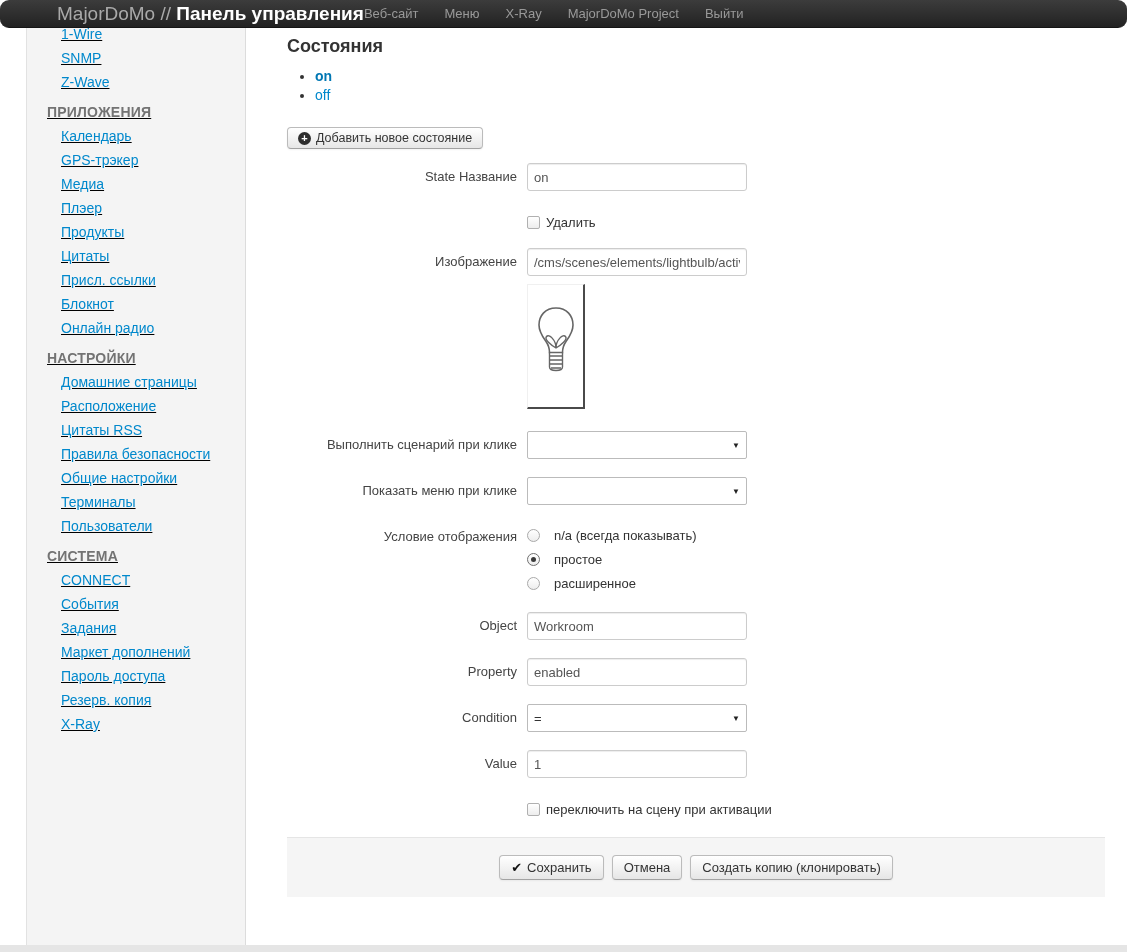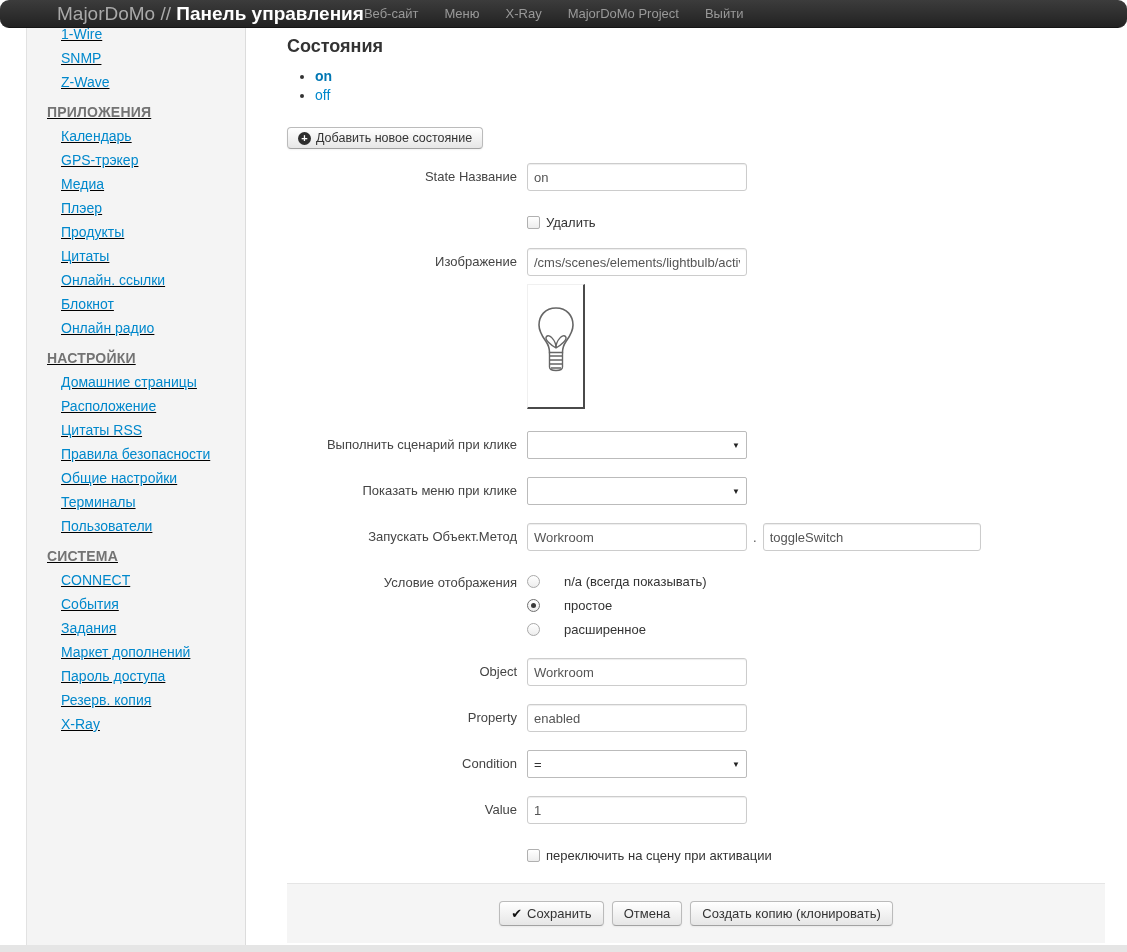--- a/index.html
+++ b/index.html
@@ -82,21 +82,21 @@
   }
   .fake-select .caret { font-size:8px; color:#222; }
 
   .checkbox-row { display:flex; align-items:center; gap:6px; padding-top:6px; }
   .cb {
     width:13px; height:13px; border:1px solid #b0b0b0; border-radius:2px;
     background:linear-gradient(#fff,#ededed); cursor:pointer; flex:0 0 13px;
   }
   .cb-label { font-size:13px; color:#333; }
 
-  .radio-row { display:flex; align-items:center; gap:24px; margin-bottom:9px; }
+  .radio-row { display:flex; align-items:center; gap:14px; margin-bottom:9px; }
   .radio {
     width:13px; height:13px; border:1px solid #a9a9a9; border-radius:50%;
     background:linear-gradient(#fff,#ededed); cursor:pointer; flex:0 0 13px;
     display:flex; align-items:center; justify-content:center;
   }
   .radio.checked { border-color:#707070; }
   .radio.checked::after { content:""; width:5px; height:5px; border-radius:50%; background:#3a3a3a; }
   .radio-label { font-size:13px; color:#333; }
 
   .method-sep { display:inline-block; margin:0 6px; color:#555; font-size:13px; vertical-align:middle; }
@@ -139,21 +139,21 @@
     <a class="side-link">SNMP</a>
     <a class="side-link">Z-Wave</a>
 
     <span class="side-header">ПРИЛОЖЕНИЯ</span>
     <a class="side-link">Календарь</a>
     <a class="side-link">GPS-трэкер</a>
     <a class="side-link">Медиа</a>
     <a class="side-link">Плэер</a>
     <a class="side-link">Продукты</a>
     <a class="side-link">Цитаты</a>
-    <a class="side-link">Онлайн. ссылки</a>
+    <a class="side-link">Присл. ссылки</a>
     <a class="side-link">Блокнот</a>
     <a class="side-link">Онлайн радио</a>
 
     <span class="side-header">НАСТРОЙКИ</span>
     <a class="side-link">Домашние страницы</a>
     <a class="side-link">Расположение</a>
     <a class="side-link">Цитаты RSS</a>
     <a class="side-link">Правила безопасности</a>
     <a class="side-link">Общие настройки</a>
     <a class="side-link">Терминалы</a>
@@ -236,26 +236,20 @@
     <div class="control-group">
       <label class="control-label">Показать меню при клике</label>
       <div class="controls">
         <div class="fake-select">
           <span></span>
           <span class="caret">▼</span>
         </div>
       </div>
     </div>
 
-    <div class="control-group">
-      <label class="control-label">Запускать Объект.Метод</label>
-      <div class="controls" style="white-space:nowrap;">
-        <input class="text-input" style="vertical-align: middle;" type="text" value="Workroom"><span class="method-sep">.</span><input class="text-input wide2" style="vertical-align: middle;" type="text" value="toggleSwitch">
-      </div>
-    </div>
 
     <div class="control-group" style="margin-bottom:12px;">
       <label class="control-label">Условие отображения</label>
       <div class="controls" style="padding-top:5px;">
         <div class="radio-row">
           <span class="radio"></span>
           <span class="radio-label">n/a (всегда показывать)</span>
         </div>
         <div class="radio-row">
           <span class="radio checked"></span>

